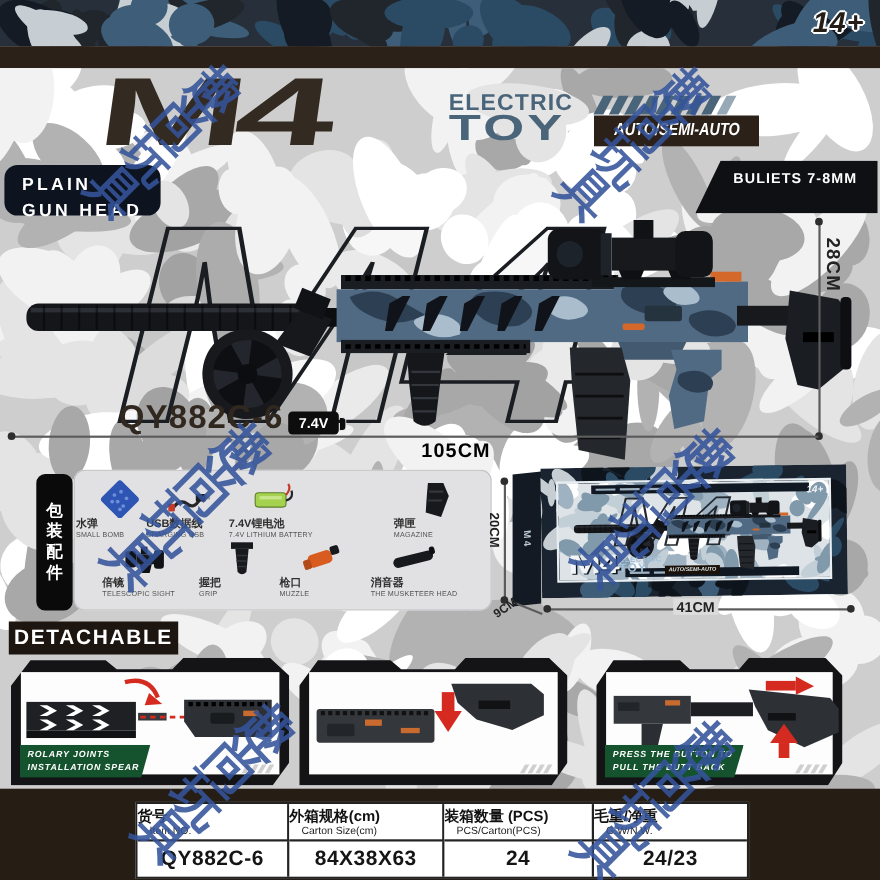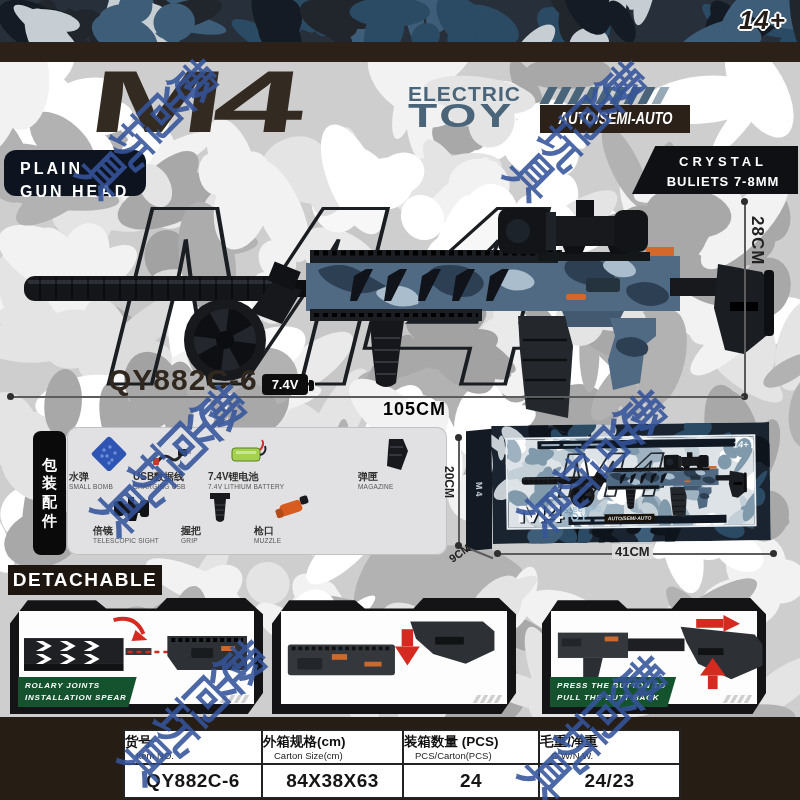--- a/index.html
+++ b/index.html
@@ -744,21 +744,20 @@
   <div id="mode-badge" class="abs">
     <span>AUTO/SEMI-AUTO</span>
   </div>
 
   <div id="callout-left" class="abs">
     <div>PLAIN</div>
     <div>GUN HEAD</div>
   </div>
   <div id="callout-right-bg" class="abs"></div>
   <div id="callout-right" class="abs">
-    <div class="l1">CRYSTAL</div>
     <div class="l2">BULIETS 7-8MM</div>
   </div>
 
   <div id="outline-m4" class="abs">M4</div>
 
   <svg id="gun-main" class="abs" viewBox="0 0 760 250">
     <use href="#gun-shape"></use>
   </svg>
 
   <div class="dim" style="left:744px;top:201px;width:2px;height:196px;"></div>
@@ -847,20 +846,28 @@
         <div class="acc-en">GRIP</div>
       </div>
       <div class="acc-item" style="left: 187px; top: 62px;">
         <svg width="40" height="36" viewBox="0 0 40 36">
           <rect x="7" y="13" width="22" height="12" rx="4" fill="#d85c20" transform="rotate(-18 18 19)"></rect>
           <rect x="27" y="7" width="8" height="8" rx="2" fill="#17191d" transform="rotate(-18 31 11)"></rect>
           <rect x="3" y="20" width="7" height="9" rx="2" fill="#b44a18" transform="rotate(-18 6 24)"></rect>
         </svg>
         <div class="acc-cn">枪口</div>
         <div class="acc-en">MUZZLE</div>
+      </div>
+      <div class="acc-item" style="left: 270px; top: 62px;">
+        <svg width="40" height="36" viewBox="0 0 40 36">
+          <rect x="1" y="15" width="37" height="9" rx="4.5" fill="#17191d" transform="rotate(-14 19 19)"></rect>
+          <rect x="34" y="8" width="5" height="7" rx="2" fill="#0d0f12" transform="rotate(-14 36 11)"></rect>
+        </svg>
+        <div class="acc-cn">消音器</div>
+        <div class="acc-en">THE MUSKETEER HEAD</div>
       </div>
     </div>
 
   <div id="box-group" class="abs">
     <div class="dim" style="left:18px;top:33px;width:2px;height:108px;"></div>
     <div class="dimdot" style="left:15px;top:30px;"></div>
     <div class="dimdot" style="left:15px;top:138px;"></div>
     <div class="boxdim-label" style="left:2px;top:62px;writing-mode:vertical-rl;font-size:12px;">20CM</div>
     <div id="box-side">
         <span>M4</span>

